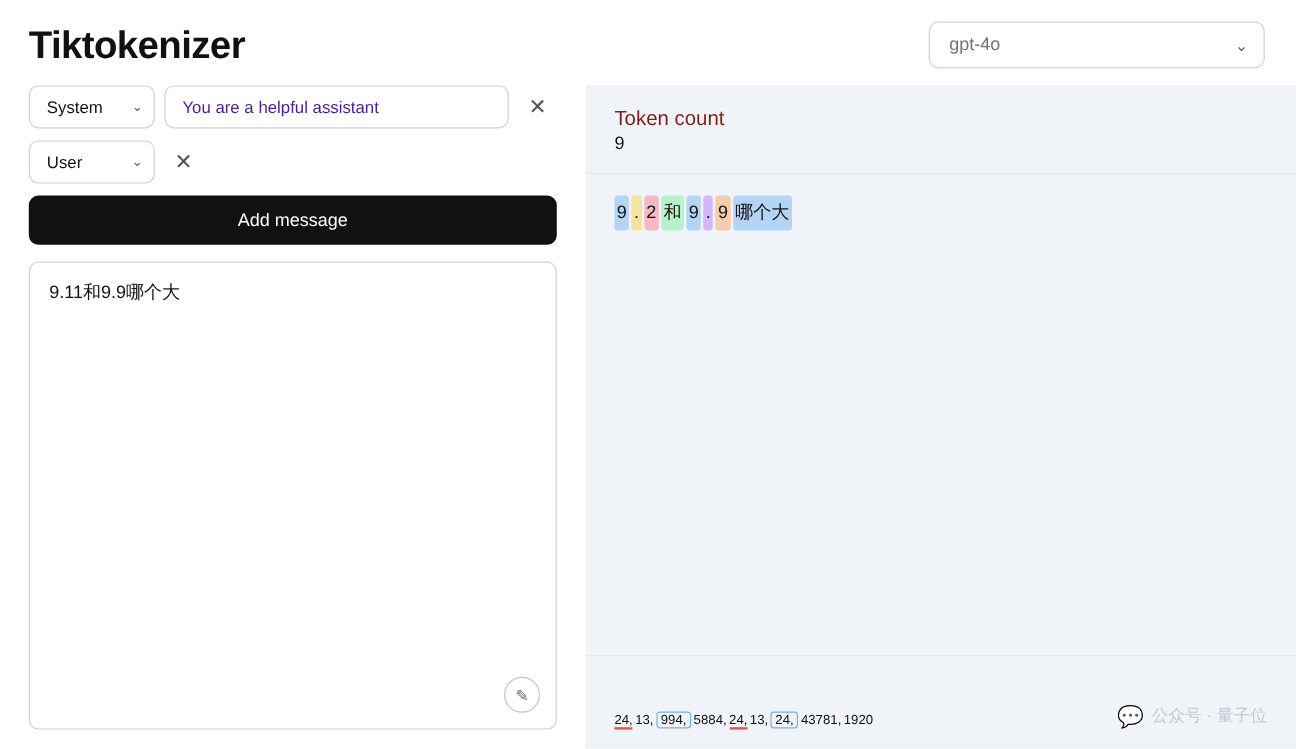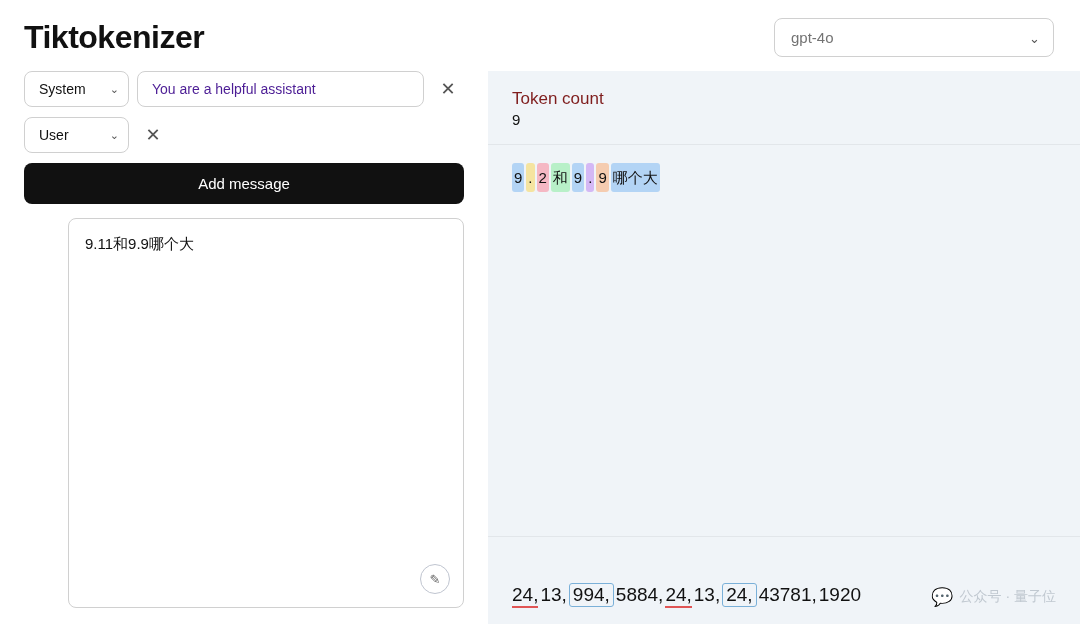--- a/index.html
+++ b/index.html
@@ -149,21 +149,20 @@
       font-weight: 500;
       cursor: pointer;
       width: 100%;
       margin-top: 0;
     }
 
     .textarea-wrapper {
       position: relative;
       flex: 1;
       margin-top: 4px;
-      margin-left: 44px;
     }
 
     .main-textarea {
       width: 100%;
       height: 100%;
       border: 1.5px solid #d0d0d0;
       border-radius: 8px;
       padding: 14px 16px;
       font-size: 15px;
       color: #111;
@@ -244,21 +243,21 @@
     .token-green { background: #b8f0c8; color: #111; }
     .token-purple { background: #d4b8f5; color: #111; }
     .token-orange { background: #f5ccb0; color: #111; }
 
     .token-ids-box {
       background: #f0f4f8;
       padding: 18px 24px 16px 24px;
     }
 
     .token-ids {
-      font-size: 19px;
+      font-size: 11px;
       color: #111;
       display: flex;
       flex-wrap: wrap;
       gap: 2px;
       align-items: baseline;
     }
 
     .token-id-item {
       display: inline-block;
     }

